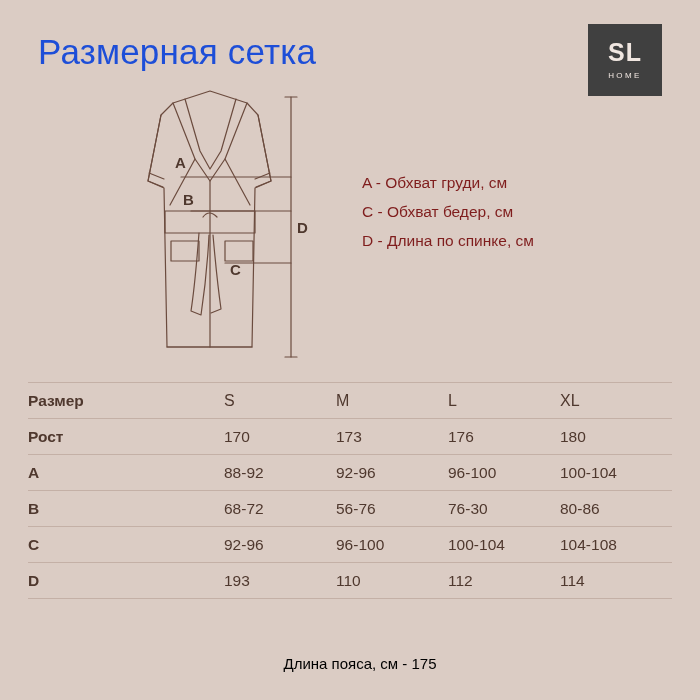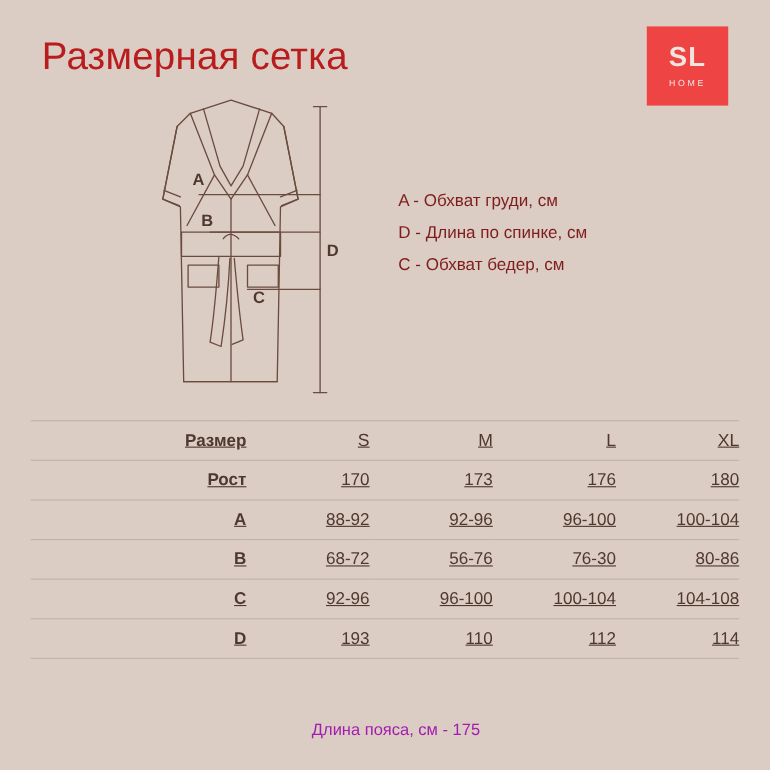--- a/index.html
+++ b/index.html
@@ -29,30 +29,30 @@
     right: 28px;
     height: 62px;
   }
   .title {
     position: absolute;
     left: 0;
     top: 4px;
     font-size: 35px;
     font-weight: normal;
     letter-spacing: 0.2px;
-    color: #b91c1c;
+    color: #1d4ed8;
     white-space: nowrap;
   }
   .logo {
     position: absolute;
     right: 10px;
     top: -4px;
     width: 74px;
     height: 72px;
-    background: #ef4444;
+    background: #404040;
     color: #f0e6e0;
     display: flex;
     flex-direction: column;
     align-items: center;
     justify-content: center;
   }
   .logo-main {
     font-size: 25px;
     font-weight: bold;
     letter-spacing: 1px;
@@ -94,25 +94,24 @@
   .table {
     position: absolute;
     left: 28px;
     top: 382px;
     width: 644px;
     border-collapse: collapse;
   }
   .table td {
     height: 35px;
     padding: 0;
-    text-align: right;
+    text-align: left;
     font-size: 15.5px;
     color: #4f382e;
     border-bottom: 1px solid #c4b0a6;
-    text-decoration: underline;
   }
   .table tr:first-child td {
     border-top: 1px solid #c4b0a6;
   }
   .table td.label {
     width: 196px;
     font-weight: bold;
     font-size: 15.5px;
   }
   .table td.val {
@@ -126,21 +125,21 @@
     font-size: 16px;
   }
 
   .footnote {
     position: absolute;
     left: 0;
     right: 0;
     top: 655px;
     text-align: center;
     font-size: 15px;
-    color: #a21caf;
+    color: #000000;
     margin-left: 20px;
   }
 </style>
 </head>
 <body>
 
 <div class="page">
 
   <div class="header">
     <div class="title">Размерная сетка</div>
@@ -193,22 +192,22 @@
 
       <text x="80" y="83" font-family="Liberation Sans, sans-serif" font-size="15" font-weight="bold" fill="#4f382e" stroke="none">A</text>
       <text x="88" y="120" font-family="Liberation Sans, sans-serif" font-size="15" font-weight="bold" fill="#4f382e" stroke="none">B</text>
       <text x="135" y="190" font-family="Liberation Sans, sans-serif" font-size="15" font-weight="bold" fill="#4f382e" stroke="none">C</text>
       <text x="202" y="148" font-family="Liberation Sans, sans-serif" font-size="15" font-weight="bold" fill="#4f382e" stroke="none">D</text>
     </svg>
   </div>
 
   <div class="legend">
     <div class="legend-row">A - Обхват груди, см</div>
+    <div class="legend-row">C - Обхват бедер, см</div>
     <div class="legend-row">D - Длина по спинке, см</div>
-    <div class="legend-row">C - Обхват бедер, см</div>
   </div>
 
   <table class="table">
     <tbody>
       <tr class="head">
         <td class="label">Размер</td>
         <td class="val">S</td>
         <td class="val">M</td>
         <td class="val">L</td>
         <td class="val">XL</td>

